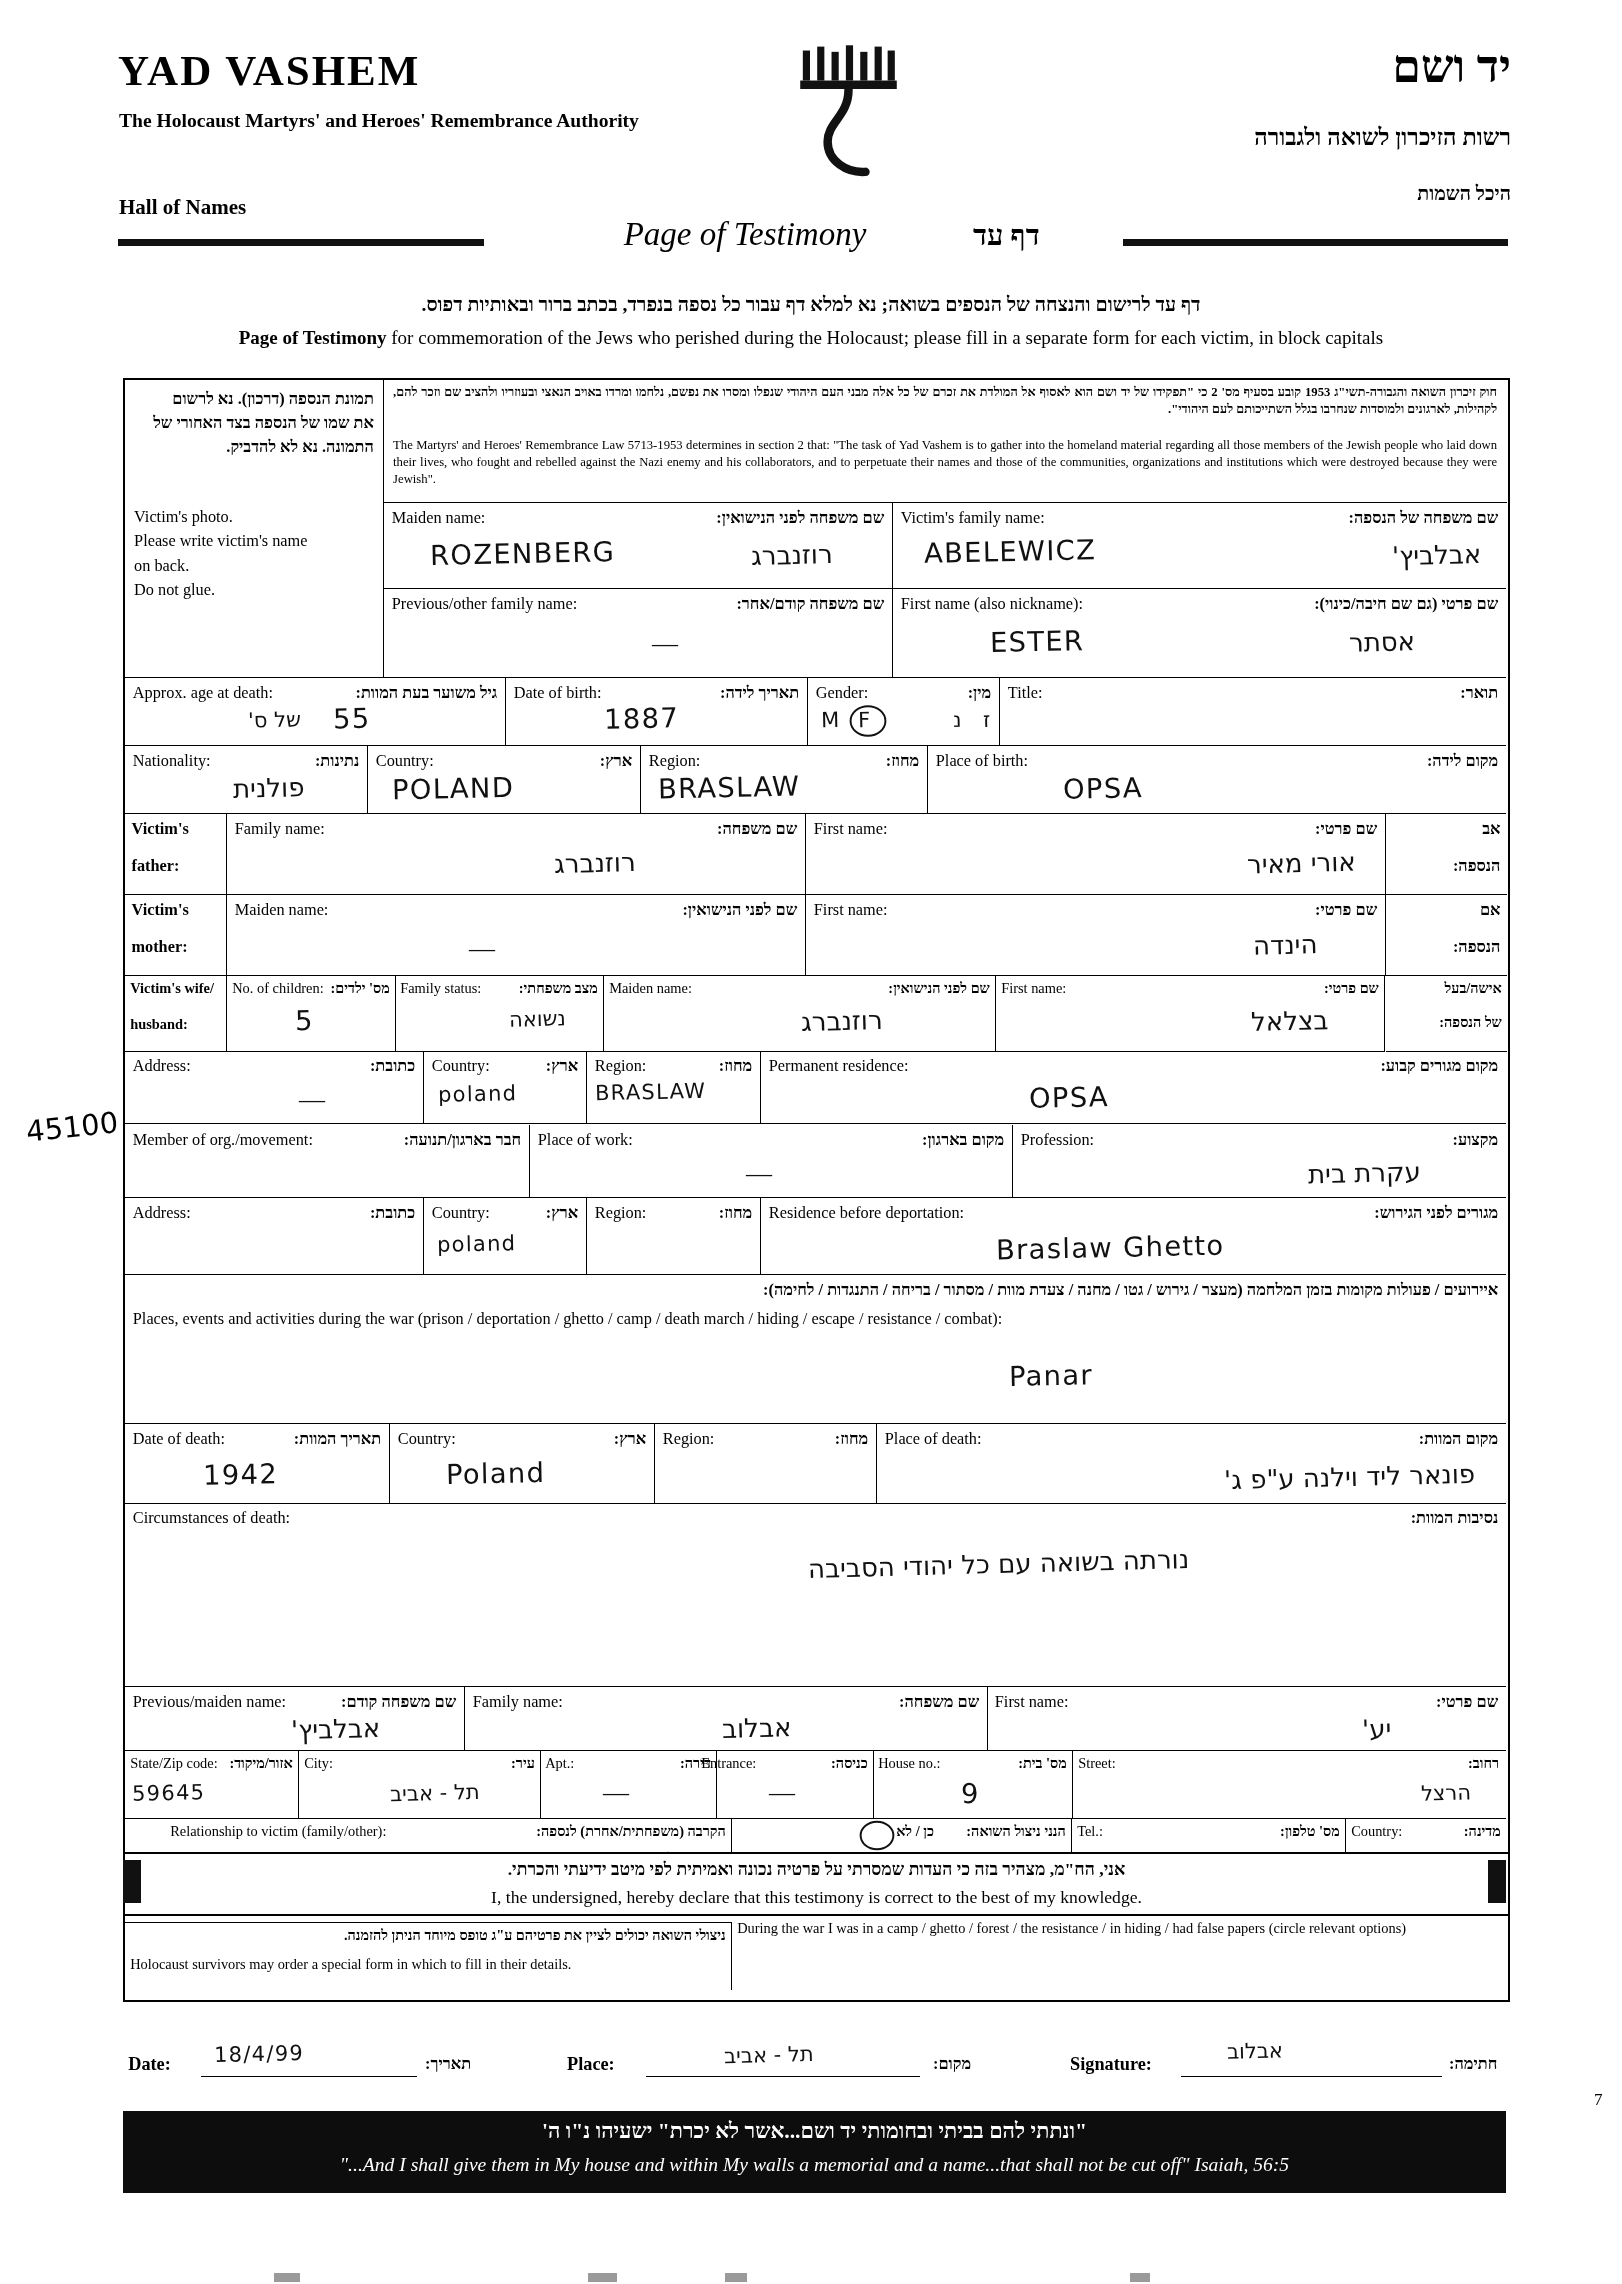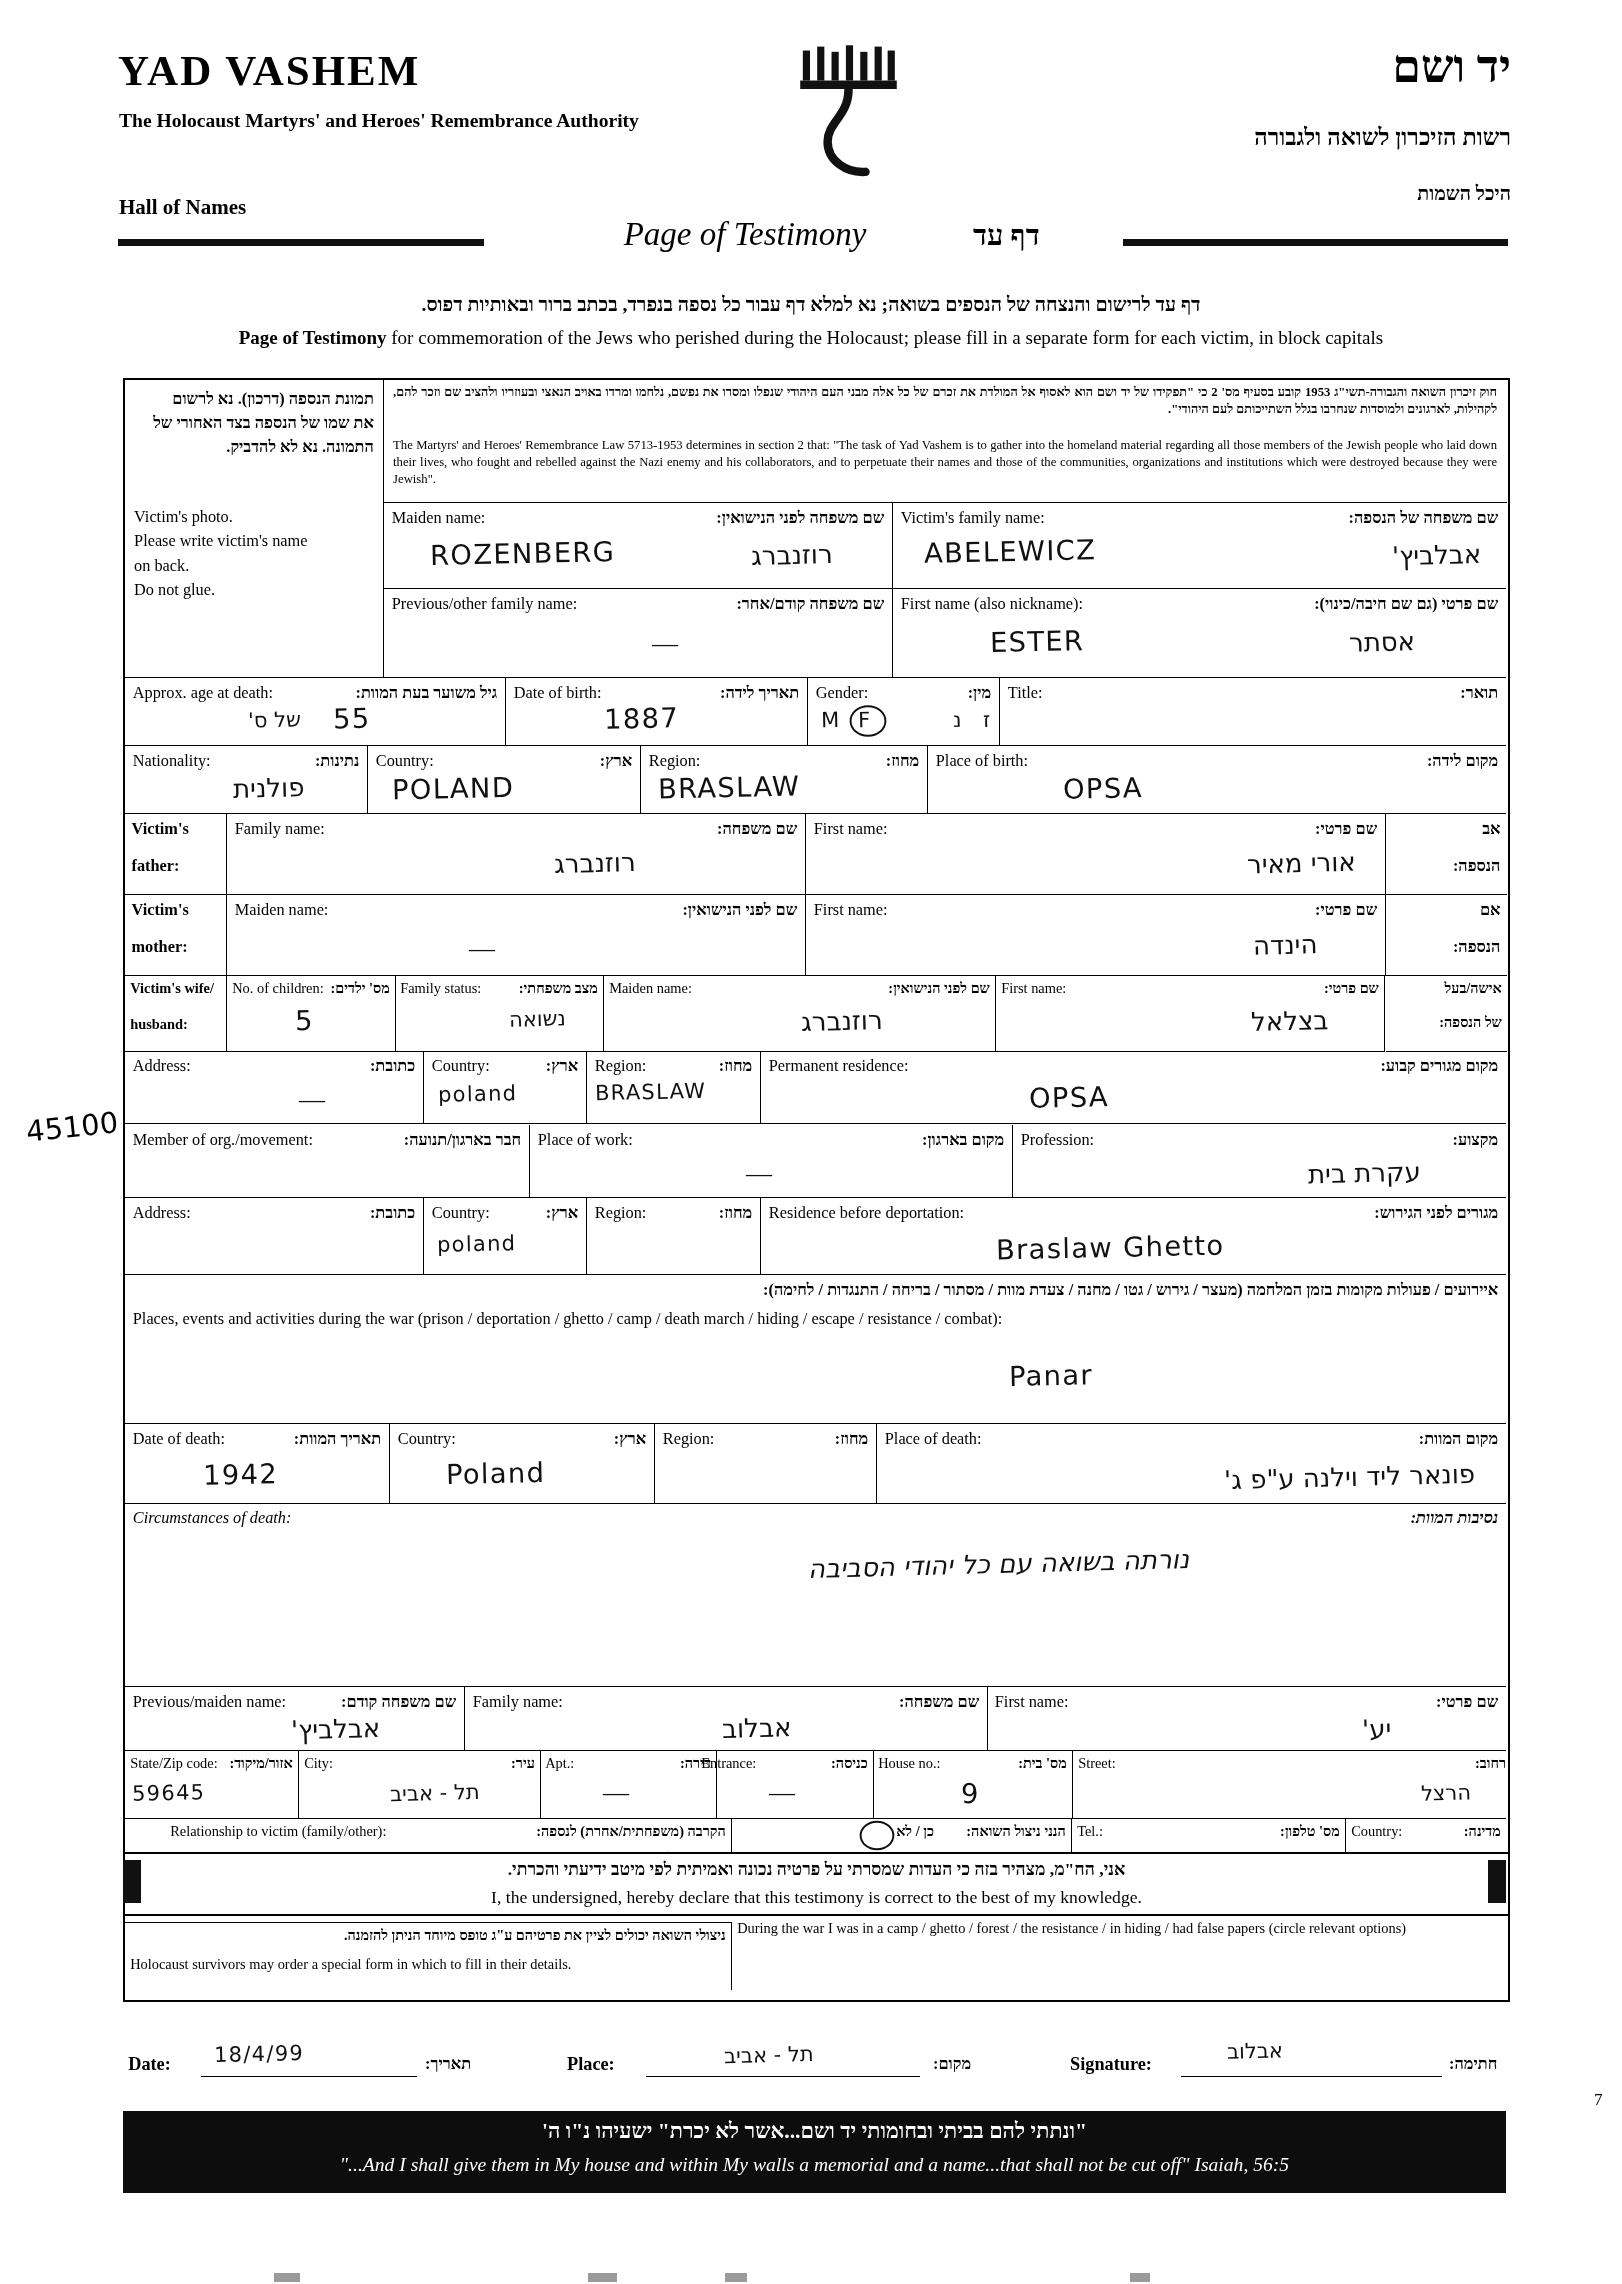--- a/index.html
+++ b/index.html
@@ -353,21 +353,21 @@
     <div class="cell bb br" style="left:530px;top:1044px;width:222px;height:80px;">
       <div class="lbl-en lbl-l">Region:</div>
       <div class="lbl-he lbl-r">מחוז:</div>
     </div>
     <div class="cell bb" style="left:752px;top:1044px;width:629px;height:80px;">
       <div class="lbl-en lbl-l">Place of death:</div>
       <div class="lbl-he lbl-r">מקום המוות:</div>
       <div class="hw hw-he" style="right:31px;top:38px;">פונאר ליד וילנה ע"פ ג'</div>
     </div>
 
-    <div class="cell" style="left:0;top:1123px;width:1381px;height:91px;font-style:italic;">
+    <div class="cell" style="left:0;top:1123px;width:1381px;height:91px;">
       <div class="lbl-en lbl-l">Circumstances of death:</div>
       <div class="lbl-he lbl-r">נסיבות המוות:</div>
       <div class="hw hw-he" style="right:317px;top:46px;">נורתה בשואה עם כל יהודי הסביבה</div>
     </div>
 
     <div class="cell bt br" style="left:0;top:1306px;width:340px;height:64px;">
       <div class="lbl-en lbl-l">Previous/maiden name:</div>
       <div class="lbl-he lbl-r">שם משפחה קודם:</div>
       <div class="hw hw-he" style="right:84px;top:27.4px;">אבלביץ'</div>
     </div>
@@ -402,21 +402,21 @@
       <div class="lbl-he small" style="position:absolute;right:5.2px;top:3.9px;">כניסה:</div>
       <div class="dash" style="left:73px;top:27.4px;">—</div>
     </div>
     <div class="cell bt br" style="left:748px;top:1370px;width:200px;height:68px;">
       <div class="lbl-en small" style="position:absolute;left:5.2px;top:3.9px;">House no.:</div>
       <div class="lbl-he small" style="position:absolute;right:5.2px;top:3.9px;">מס' בית:</div>
       <div class="hw hw-en" style="left:88px;top:27.4px;">9</div>
     </div>
     <div class="cell bt" style="left:948px;top:1370px;width:433px;height:68px;">
       <div class="lbl-en small" style="position:absolute;left:5.2px;top:3.9px;">Street:</div>
-      <div class="lbl-he small" style="position:absolute;right:0;top:3.9px;margin-left:16px;">רחוב:</div>
+      <div class="lbl-he small" style="position:absolute;right:7px;top:3.9px;margin-left:16px;">רחוב:</div>
       <div class="hw hw-he hw-sm" style="right:35px;top:30px;">הרצל</div>
     </div>
 
     <div class="cell bt br" style="left:0;top:1438px;width:607px;height:68px;">
       <div class="lbl-en small" style="position:absolute;left:5.2px;top:3.9px;margin-left:40px;">Relationship to victim (family/other):</div>
       <div class="lbl-he small" style="position:absolute;right:5.2px;top:3.9px;">הקרבה (משפחתית/אחרת) לנספה:</div>
       <div class="hw hw-he hw-sm" style="right:13px;top:31px;">בן של אחי רוזנברג אבלביץ'</div>
     </div>
     <div class="cell bt br" style="left:607px;top:1438px;width:340px;height:68px;">
       <div class="lbl-he small" style="position:absolute;right:5.2px;top:3.9px;">הנני ניצול השואה:</div>

